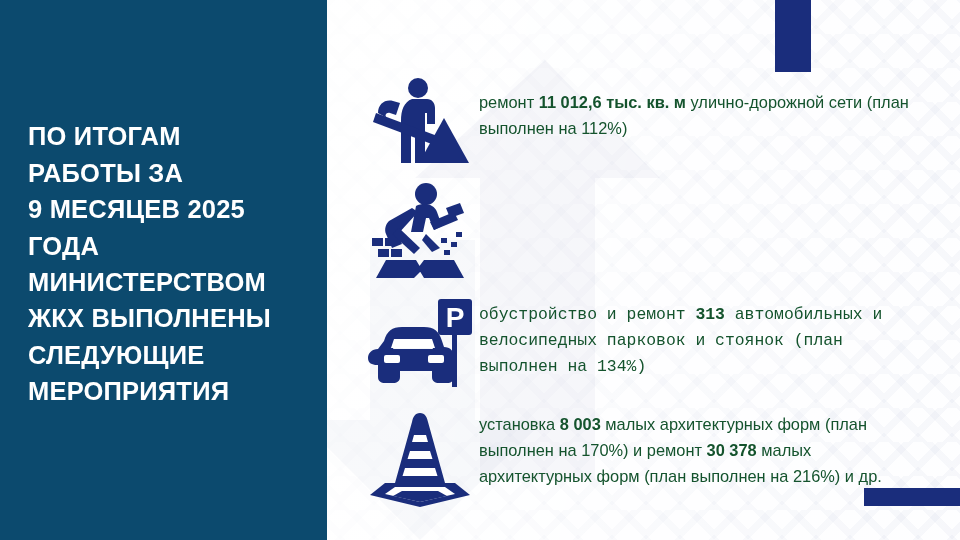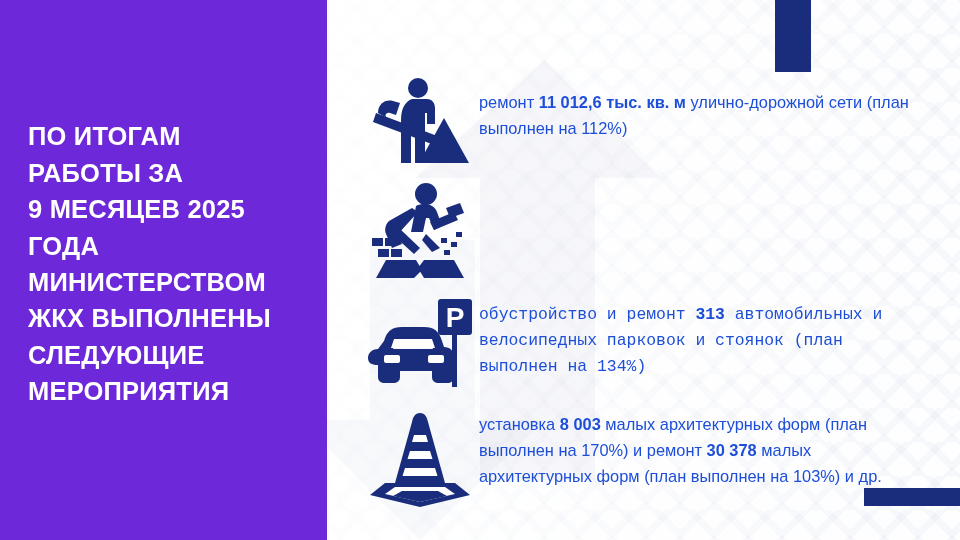--- a/index.html
+++ b/index.html
@@ -47,21 +47,21 @@
     opacity: 0.5;
   }
   .bg-arrow svg { display: block; }
 
   
   .left-panel {
     position: absolute;
     left: 0; top: 0;
     width: 327px;
     height: 540px;
-    background: #6d28d9;
+    background: #0c4a6e;
     z-index: 5;
     display: flex;
     align-items: center;
   }
   .panel-title {
     color: #ffffff;
     font-size: 25.5px;
     font-weight: bold;
     line-height: 1.43;
     letter-spacing: 0.2px;
@@ -103,21 +103,21 @@
   .row-icon {
     flex: 0 0 110px;
     height: 92px;
     display: flex;
     align-items: center;
     justify-content: center;
   }
   .row-icon svg { display: block; }
   .row-text {
     flex: 1 1 auto;
-    color: #1d4ed8;
+    color: #14532d;
     font-size: 16.4px;
     line-height: 1.58;
     padding-top: 12px;
     padding-left: 4px;
   }
   .row-text b { font-weight: bold; }
 
   .row-1 .row-text { padding-top: 16px; }
   .row-2 .row-text { padding-top: 6px; }
   .row-3 .row-text { padding-top: 8px; font-family: Liberation Mono, monospace; }
@@ -230,18 +230,18 @@
             <path d="M45 26 L57 26 L59 33 L43 33 Z" fill="#ffffff"></path>
             <path d="M41 42 L61 42 L63.5 50 L38.5 50 Z" fill="#ffffff"></path>
             <path d="M36 59 L66 59 L68.5 67 L33.5 67 Z" fill="#ffffff"></path>
             <path d="M16 74 L86 74 L101 86 L51 98 L1 86 Z"></path>
             <path d="M26 78 L76 78 L86 85 L51 93 L16 85 Z" fill="#ffffff"></path>
             <path d="M33 82 L69 82 L78 87 L51 93 L24 87 Z"></path>
           </g>
         </svg>
       </div>
       <div class="row-text">
-        <span>установка </span><b>8 003</b><span> малых архитектурных форм (план выполнен на 170%) и ремонт </span><b>30 378</b><span> малых архитектурных форм (план выполнен на 103%) и др.</span>
+        <span>установка </span><b>8 003</b><span> малых архитектурных форм (план выполнен на 170%) и ремонт </span><b>30 378</b><span> малых архитектурных форм (план выполнен на 216%) и др.</span>
       </div>
     </div>
 
   </div>
 </div>
 
 </body></html>

